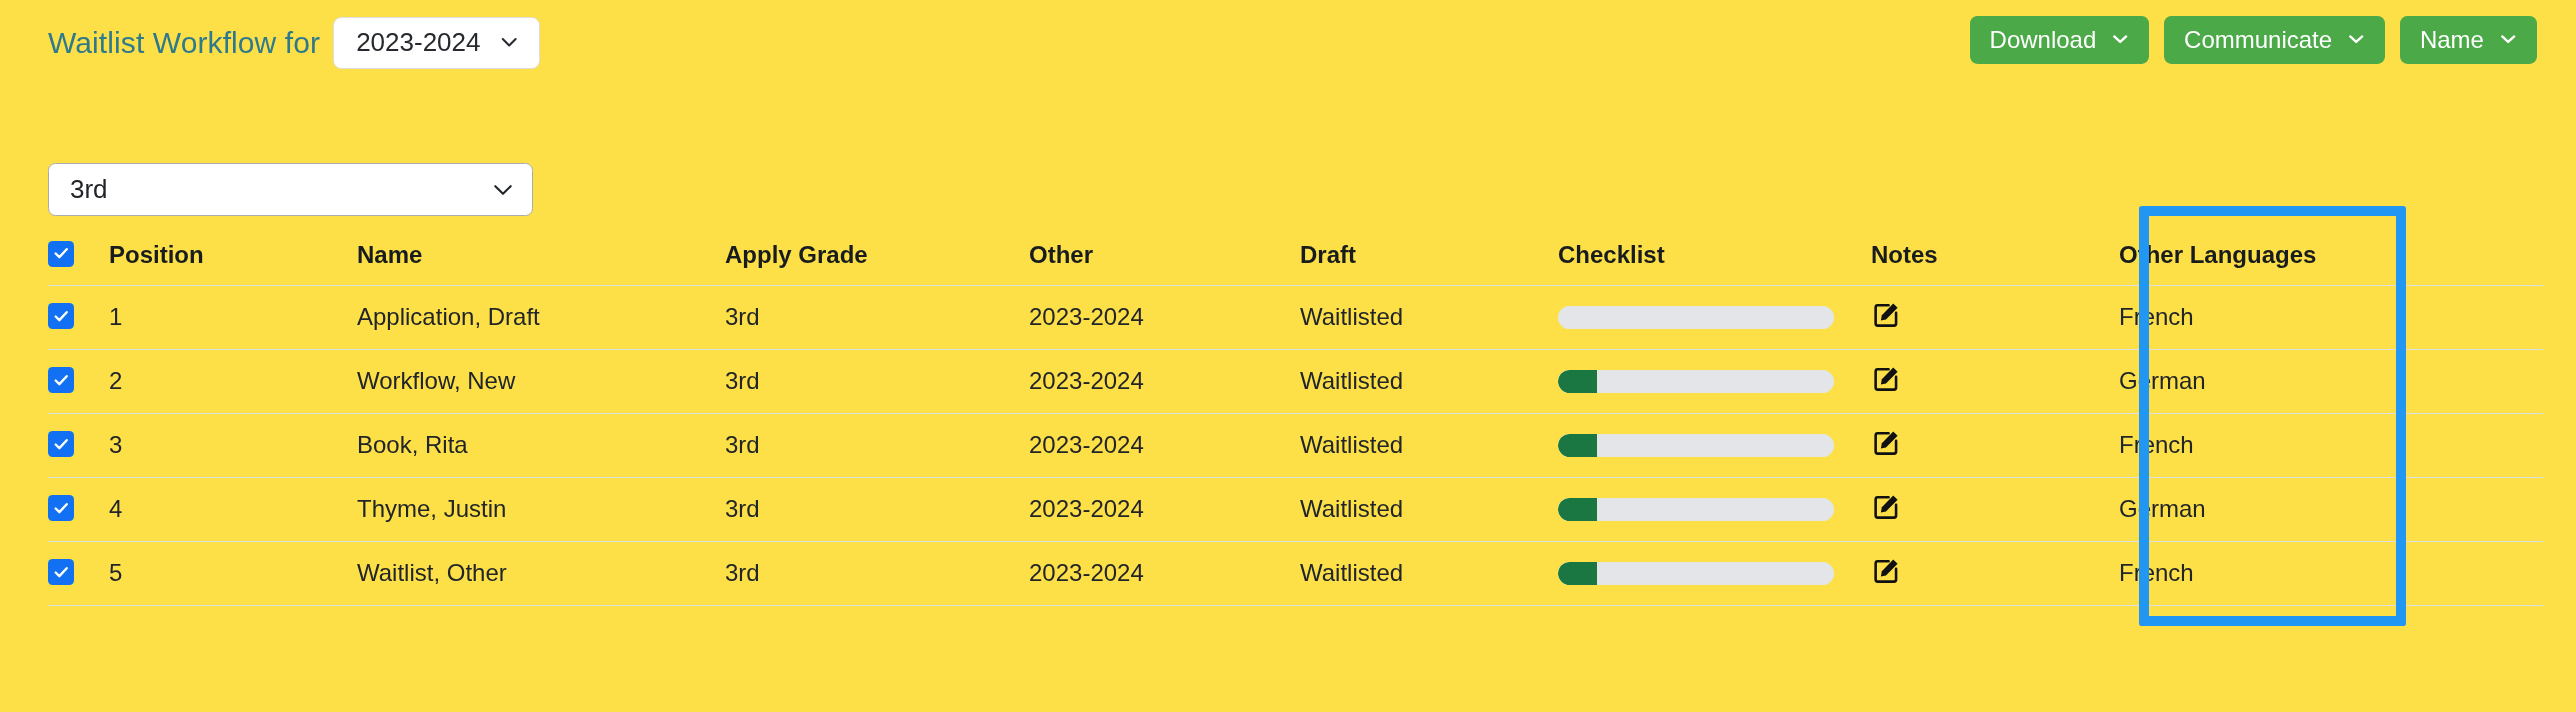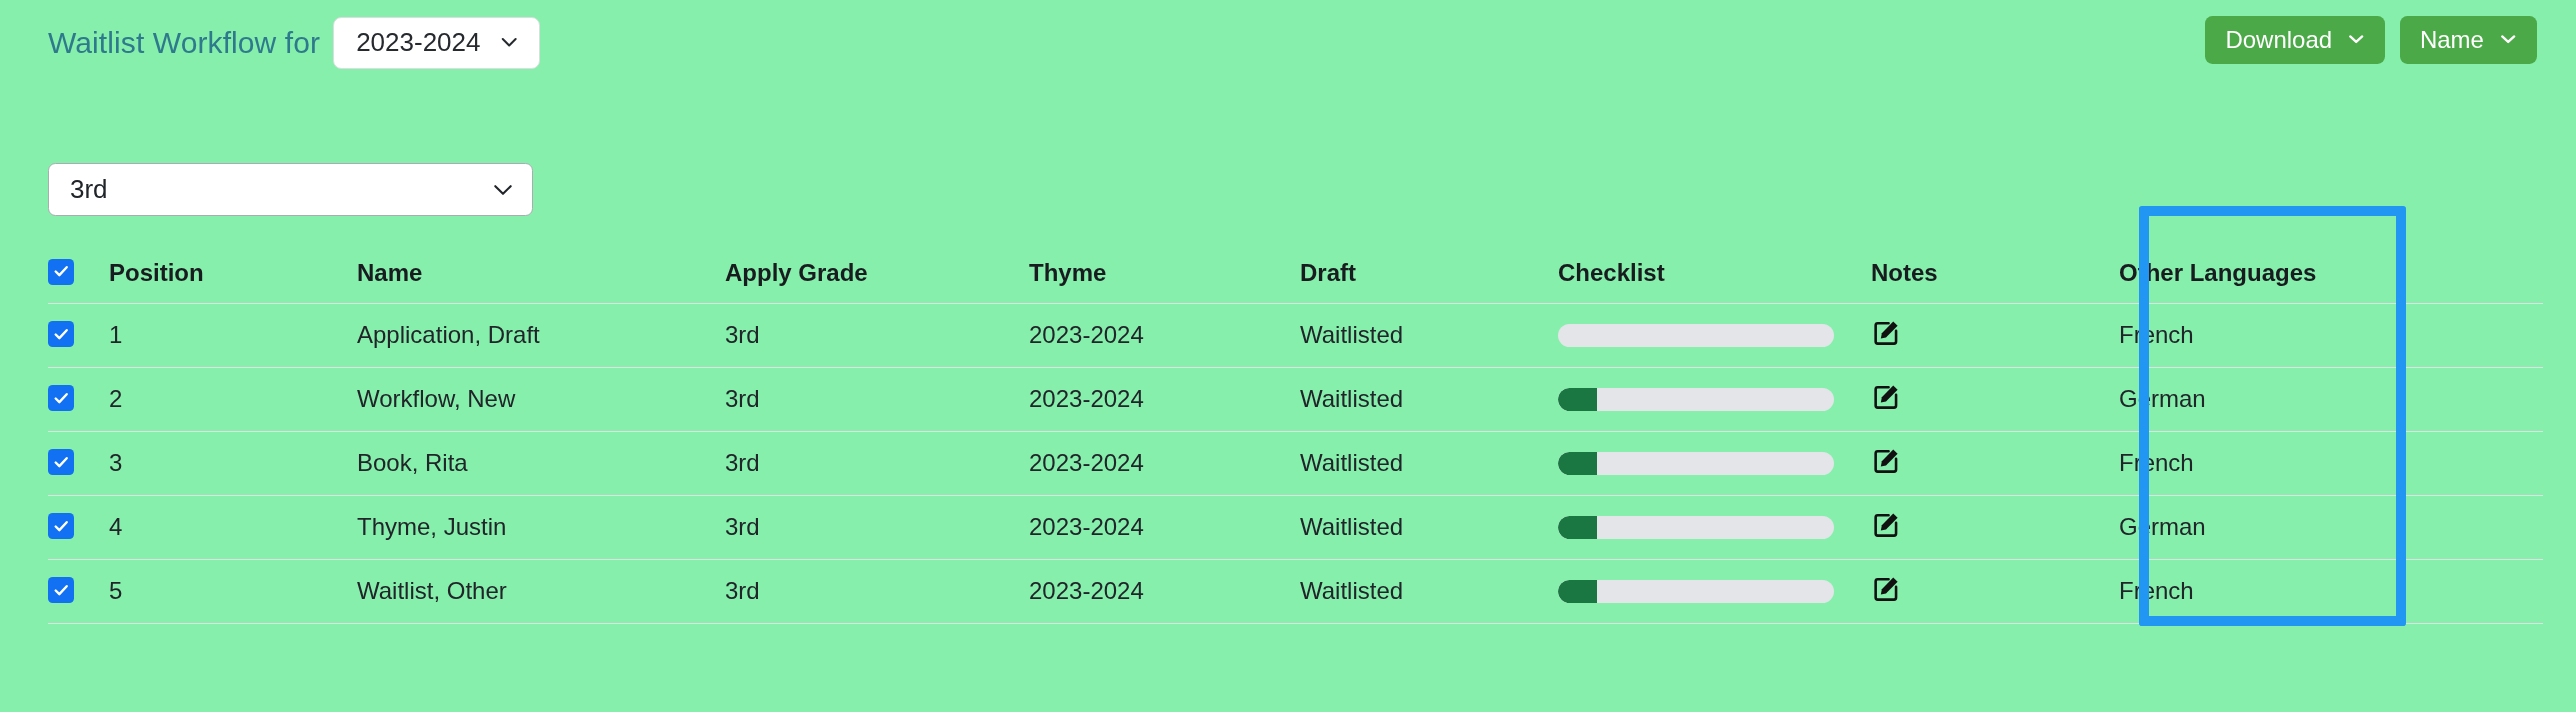--- a/index.html
+++ b/index.html
@@ -9,21 +9,21 @@
     height: 712px;
     background: #ffffff;
     font-family: "Liberation Sans", sans-serif;
     overflow: hidden;
   }
 
   .page {
     position: relative;
     width: 2576px;
     height: 712px;
-    background: #86efac;
+    background: #fde047;
   }
 
   
   .header-row {
     position: absolute;
     left: 0; top: 0;
     width: 2576px;
     height: 92px;
   }
 
@@ -111,21 +111,21 @@
     font-size: 26px;
     color: #212529;
     cursor: pointer;
   }
   .grade-filter .chev { width: 22px; height: 22px; }
 
   
   .table-wrap {
     position: absolute;
     left: 48px;
-    top: 243px;
+    top: 225px;
     width: 2495px;
   }
 
   table.wl {
     width: 100%;
     border-collapse: collapse;
     table-layout: fixed;
   }
 
   table.wl th, table.wl td {
@@ -234,20 +234,28 @@
 
       <button class="btn-green">
         <span>Download</span>
         <span class="chev">
           <svg viewBox="0 0 20 20">
               <path d="M3.5 7 L10 13 L16.5 7" fill="none" stroke="#ffffff" stroke-width="2.6" stroke-linecap="round" stroke-linejoin="round"></path>
             </svg>
         </span>
       </button>
 
+      <button class="btn-green">
+        <span>Communicate</span>
+        <span class="chev">
+          <svg viewBox="0 0 20 20">
+              <path d="M3.5 7 L10 13 L16.5 7" fill="none" stroke="#ffffff" stroke-width="2.6" stroke-linecap="round" stroke-linejoin="round"></path>
+            </svg>
+        </span>
+      </button>
 
       <button class="btn-green">
         <span>Name</span>
         <span class="chev">
           <svg viewBox="0 0 20 20">
               <path d="M3.5 7 L10 13 L16.5 7" fill="none" stroke="#ffffff" stroke-width="2.6" stroke-linecap="round" stroke-linejoin="round"></path>
             </svg>
         </span>
       </button>
 
@@ -282,21 +290,21 @@
           <th>
             <span class="cbx">
               <svg viewBox="0 0 20 20">
                   <path d="M4 10.3 L8 14.3 L16 5.7" fill="none" stroke="#ffffff" stroke-width="2.6" stroke-linecap="round" stroke-linejoin="round"></path>
                 </svg>
             </span>
           </th>
           <th>Position</th>
           <th>Name</th>
           <th>Apply Grade</th>
-          <th>Thyme</th>
+          <th>Other</th>
           <th>Draft</th>
           <th>Checklist</th>
           <th>Notes</th>
           <th>Other Languages</th>
           <th></th>
         </tr>
       </thead>
       <tbody>
 
         <tr>

